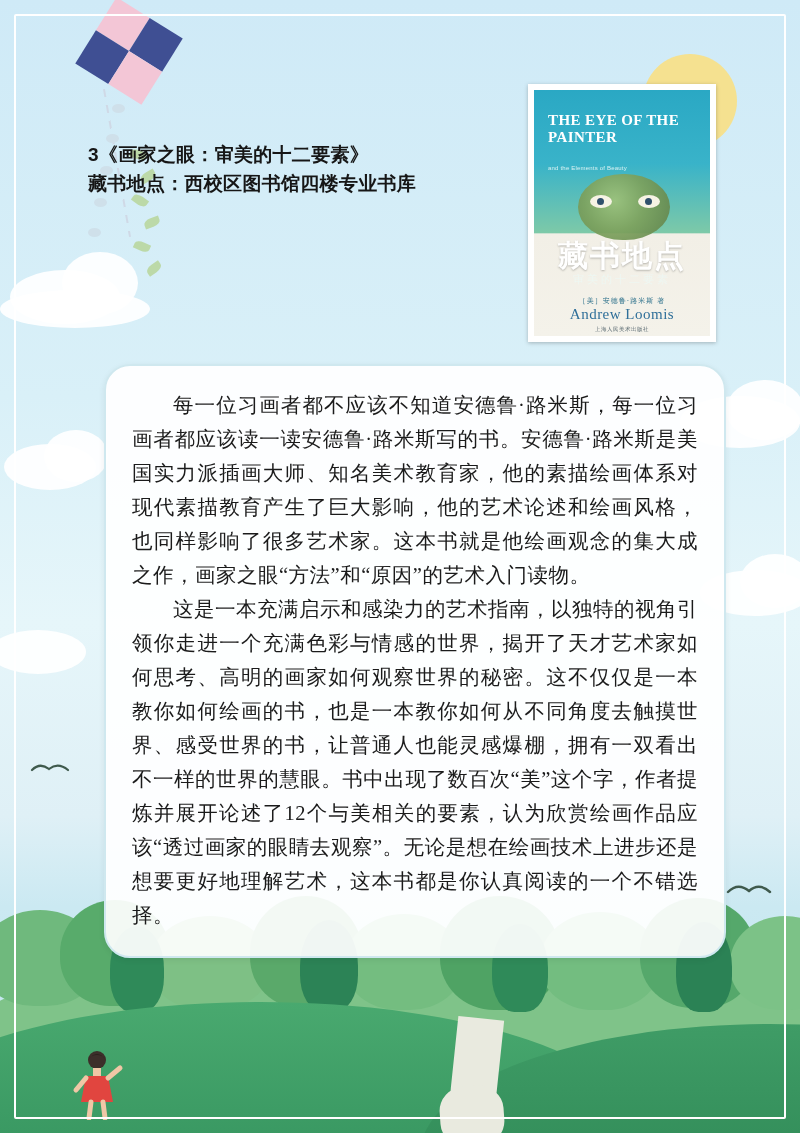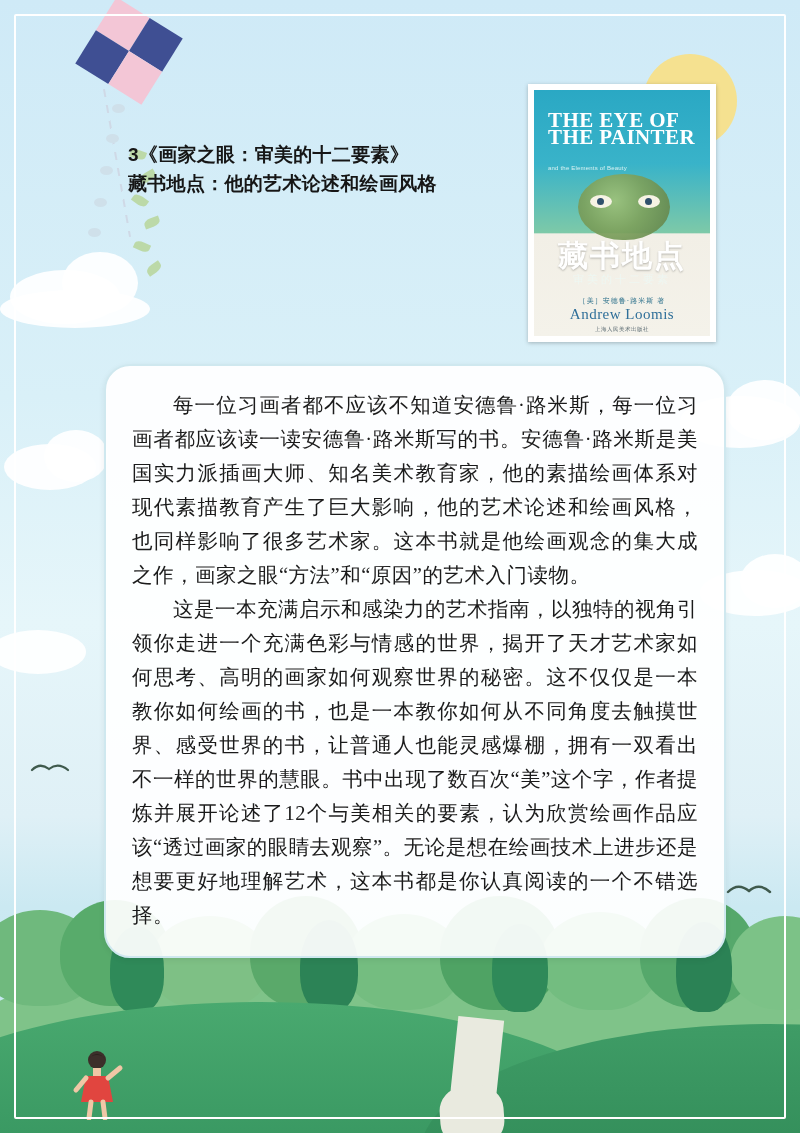--- a/index.html
+++ b/index.html
@@ -106,21 +106,21 @@
   .title-block {
     position: absolute;
     left: 88px; top: 140px;
     width: 400px;
     color: #161616;
     font-size: 19px;
     line-height: 29px;
     font-weight: bold;
     letter-spacing: .3px;
   }
-  .title-block div { white-space: pre-wrap; margin-left: 40px; }
+  .title-block div { white-space: pre-wrap; }
   
   .book {
     position: absolute;
     left: 528px; top: 84px;
     width: 188px; height: 258px;
     background: #ffffff;
     box-shadow: 0 1px 4px rgba(0,0,0,.25);
     overflow: hidden;
   }
   .book-inner {
@@ -128,21 +128,21 @@
     left: 6px; top: 6px;
     width: 176px; height: 246px;
     background: linear-gradient(#2aa8c4 0%, #39b3c9 30%, #7dc9a8 58%, #f2efe6 58.5%, #f4f2ea 100%);
   }
   .book-en {
     position: absolute;
     left: 14px; top: 22px;
     width: 150px;
     color: #ffffff;
     font-family: "Liberation Serif", serif;
-    font-size: 21px;
+    font-size: 15px;
     line-height: 17px;
     font-weight: bold;
     letter-spacing: .4px;
   }
   .book-en-sub {
     position: absolute;
     left: 14px; top: 74px;
     width: 150px;
     color: #d8f2f4;
     font-size: 6px;
@@ -342,21 +342,21 @@
     <path d="M16 30 L6 42" stroke="#f0c7a6" stroke-width="5" stroke-linecap="round"></path>
     <path d="M38 30 L50 20" stroke="#f0c7a6" stroke-width="5" stroke-linecap="round"></path>
     <path d="M21 54 L19 70" stroke="#f0c7a6" stroke-width="5" stroke-linecap="round"></path>
     <path d="M33 54 L35 70" stroke="#f0c7a6" stroke-width="5" stroke-linecap="round"></path>
   </svg>
 
   <div class="content">
 
     <div class="title-block">
       <div>3《画家之眼：审美的十二要素》</div>
-      <div>藏书地点：他的艺术论述和绘画风格</div>
+      <div>藏书地点：西校区图书馆四楼专业书库</div>
     </div>
 
     <div class="book">
       <div class="book-inner">
         <div class="book-en">THE EYE OF THE PAINTER</div>
         <div class="book-en-sub">and the Elements of Beauty</div>
         <div class="book-face"></div>
         <div class="book-eye l">
             <span class="pupil"></span>
           </div>

